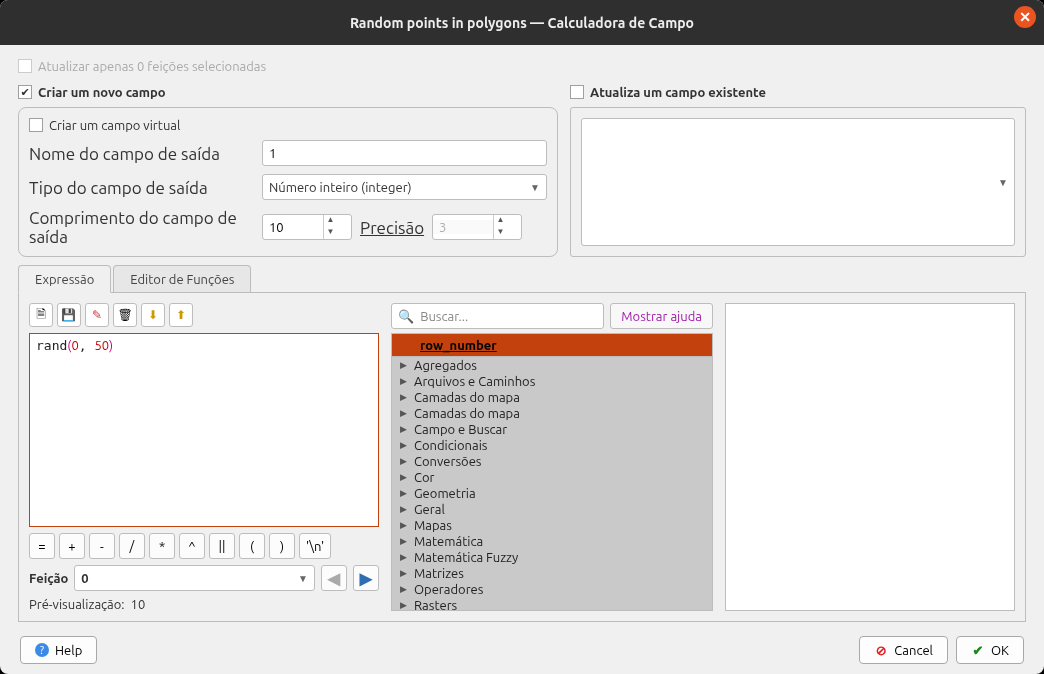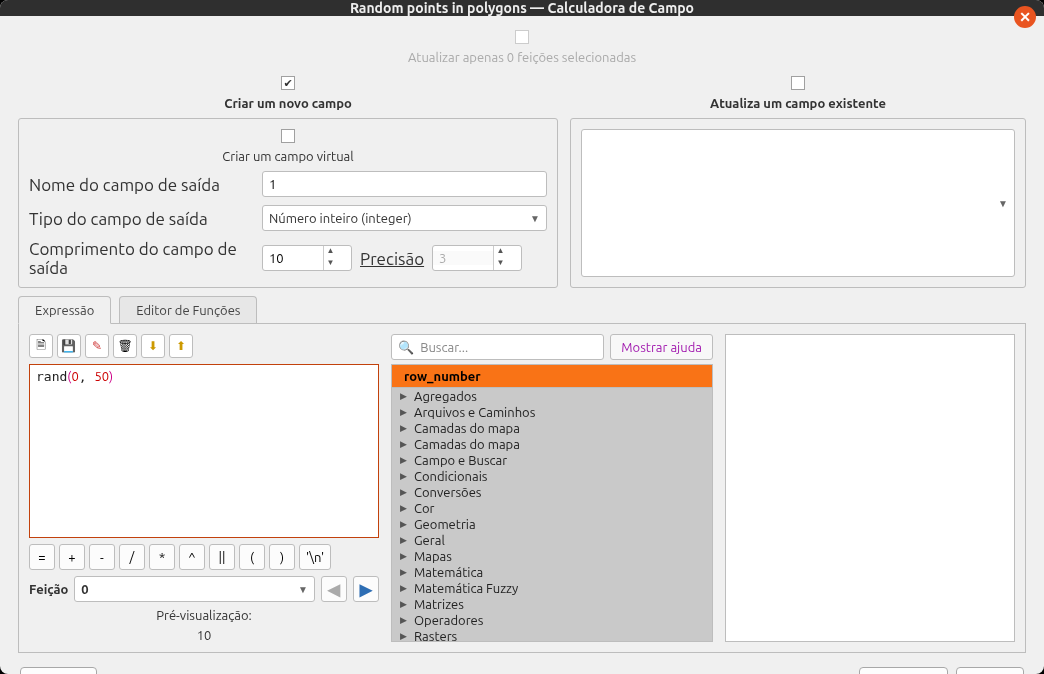--- a/index.html
+++ b/index.html
@@ -1,21 +1,21 @@
 <!DOCTYPE html>
 <html><head>
 <meta charset="utf-8">
 <style>
   * { box-sizing: border-box; font-family: "Ubuntu", "Segoe UI", Arial, sans-serif; }
   body { margin: 0; background: #000; width: 1044px; height: 674px; }
   .window { width: 1044px; height: 674px; background: #f0f0f0; border-radius: 8px; overflow: hidden; display: flex; flex-direction: column; }
   .titlebar { background: #2f2f2f; color: #eee; height: 50px; display: flex; align-items: center; justify-content: center; position: relative; font-weight: bold; font-size: 14px; }
   .closebtn { position: absolute; right: 8px; top: 6px; width: 22px; height: 22px; border-radius: 11px; background: #e95420; color: #fff; display: flex; align-items: center; justify-content: center; font-size: 14px; }
   .body { flex: 1; padding: 14px 18px 10px 18px; display: flex; flex-direction: column; }
-  .row { display: flex; align-items: center; gap: 6px; flex-direction: column; }
+  .row { display: flex; align-items: center; gap: 6px; }
   .checkbox { width: 14px; height: 14px; border: 1px solid #a0a0a0; background: #fff; display: flex; align-items: center; justify-content: center; font-size: 11px; color:#333; }
   .checkbox.disabled { border-color: #ccc; }
   .lbl { font-size: 13px; color: #333; }
   .lbl.disabled { color: #aaa; }
   .bold { font-weight: bold; }
   .twocol { display: flex; gap: 12px; margin-top: 12px; }
   .col-left { width: 540px; border: 1px solid #bdbdbd; border-radius: 3px; padding: 10px; display: flex; flex-direction: column; gap: 8px; }
   .col-right { flex: 1; border: 1px solid #bdbdbd; border-radius: 3px; padding: 10px; display: flex; flex-direction: column; gap: 40px; }
   .formrow { display: flex; align-items: center; gap: 8px; }
   .formrow .flabel { width: 225px; font-size: 17px; color: #333; }
@@ -23,40 +23,40 @@
   .combo { flex: 1; height: 26px; border: 1px solid #bdbdbd; border-radius: 3px; padding: 0 6px; font-size: 13px; background: #fff; display: flex; align-items: center; justify-content: space-between; color:#333;}
   .combo .arrow { font-size: 10px; color: #666; }
   .spin { width: 90px; height: 26px; border: 1px solid #bdbdbd; border-radius: 3px; display: flex; align-items: center; background: #fff; }
   .spin input { border: none; width: 60px; padding: 0 6px; font-size: 13px; outline:none; }
   .spin .arrows { width: 14px; display: flex; flex-direction: column; border-left: 1px solid #ccc; }
   .spin .arrows div { height: 12px; font-size: 8px; text-align: center; color:#555; }
   .spin.disabled input { color: #aaa; }
   .col-right .combo { color:#aaa; }
 
   .tabs { display: flex; margin-top: 8px; }
-  .tab { padding: 6px 16px; font-size: 13px; border: 1px solid #bdbdbd; border-bottom: none; background: #e7e7e7; border-radius: 4px 4px 0 0; margin-right:8px; color:#444; }
+  .tab { padding: 6px 16px; font-size: 13px; border: 1px solid #bdbdbd; border-bottom: none; background: #e7e7e7; border-radius: 4px 4px 0 0; margin-right:2px; color:#444; }
   .tab.active { background: #f0f0f0; border-bottom: 1px solid #f0f0f0; position:relative; z-index:2; }
   .tabbody { border: 1px solid #bdbdbd; margin-top: -1px; padding: 10px; display: flex; gap: 12px; height: 330px; }
   .exprcol { width: 350px; display: flex; flex-direction: column; gap: 6px; }
   .toolbar { display: flex; gap: 4px; }
   .tbtn { width: 24px; height: 24px; border: 1px solid #bdbdbd; border-radius: 3px; background:#fff; display:flex; align-items:center; justify-content:center; font-size:12px; }
   .exprarea { flex:1; border:1px solid #c2410c; background:#fff; padding:4px 6px; font-family: monospace; font-size:13px; color:#222;}
   .exprarea .paren { color:#c08; }
   .exprarea .num { color:#c00; }
   .oprow { display:flex; gap:4px; flex-wrap:wrap; }
   .opbtn { min-width:26px; height:26px; border:1px solid #bdbdbd; border-radius:3px; background:#fcfcfc; font-size:13px; display:flex; align-items:center; justify-content:center; padding:0 6px;}
   .feicao { display:flex; align-items:center; gap:6px;font-weight:bold; }
   .feicao .combo { flex:1; }
   .navbtn { width:26px; height:26px; border:1px solid #bdbdbd; border-radius:3px; background:#fcfcfc; display:flex; align-items:center; justify-content:center; }
   .middlecol { flex:1; display:flex; flex-direction:column; gap:4px; }
   .searchrow { display:flex; gap:6px; }
   .search { flex:1; height:26px; border:1px solid #bdbdbd; border-radius:3px; display:flex; align-items:center; padding:0 6px; color:#888; font-size:13px; gap:6px; background:#fff;}
   .helpbtn { height:26px; padding:0 10px; border:1px solid #bdbdbd; border-radius:3px; background:#f8f8f8; font-size:13px; color:#a21caf;}
   .tree { flex:1; border:1px solid #bdbdbd; background:#c9c9c9; overflow-y:scroll; font-size:13px; }
-  .tree .hdr { background:#f97316; padding:4px 12px; font-weight:bold; border-bottom:1px solid #bdbdbd; }
+  .tree .hdr { background:#c2410c; padding:4px 28px; font-weight:bold; border-bottom:1px solid #bdbdbd;text-decoration:underline; }
   .tree .item { padding:1px 8px; display:flex; align-items:center; gap:6px; color:#222;}
   .tree .item .chev { font-size:9px; color:#555; width:8px; }
   .helppane { width:290px; border:1px solid #bdbdbd; background:#fff; }
   .footer { display:flex; justify-content:space-between; padding:14px 2px 0 2px; }
   .btn { height:28px; padding:0 14px; border:1px solid #a8a8a8; border-radius:4px; background:#fdfdfd; font-size:13px; display:flex; align-items:center; gap:6px; }
   .btn.ok { background:#fdfdfd; }
   .btn .ic { width:14px; height:14px; display:inline-block; }
   .ic-help { background:#3b8be6; border-radius:50%; color:#fff; font-size:11px; text-align:center; line-height:14px;}
   .ic-cancel { color:#d22; font-weight:bold; }
   .ic-ok { color:#1a8a1a; font-weight:bold; }
@@ -76,21 +76,21 @@
       <div class="checkbox disabled"></div>
       <span class="lbl disabled">Atualizar apenas 0 feições selecionadas</span>
     </div>
 
     <div class="twocol">
       <div style="flex:1; display:flex; flex-direction:column; gap:4px;">
         <div class="row">
           <div class="checkbox">✔</div>
           <span class="lbl bold">Criar um novo campo</span>
         </div>
-        <div class="col-left" style="margin-top:4px;">
+        <div class="col-left" style="margin-top:4px;border-radius:8px;">
           <div class="row">
             <div class="checkbox"></div>
             <span class="lbl">Criar um campo virtual</span>
           </div>
           <div class="formrow">
             <div class="flabel">Nome do campo de saída</div>
             <input class="textinput" value="1" style="">
           </div>
           <div class="formrow">
             <div class="flabel">Tipo do campo de saída</div>

